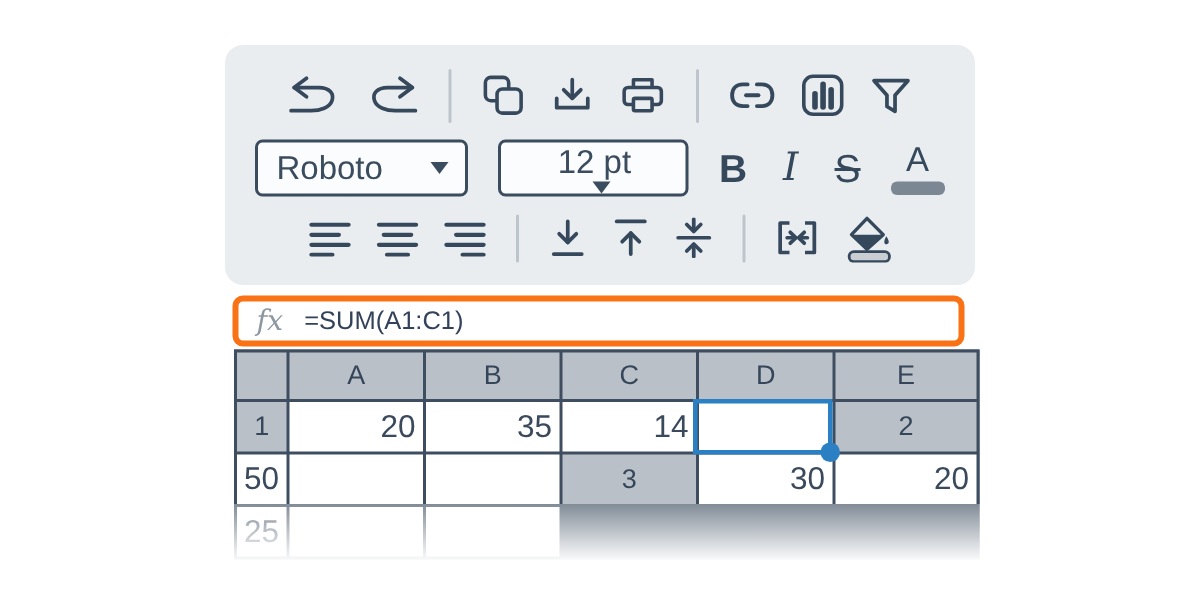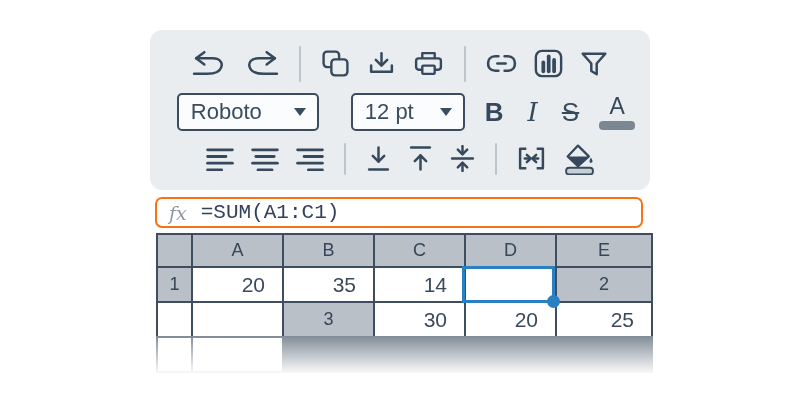--- a/index.html
+++ b/index.html
@@ -21,56 +21,56 @@
   .tbtn{display:flex;align-items:center;justify-content:center;cursor:pointer;}
   .vsep{width:2px;height:36px;background:#bdc5cc;border-radius:1px;margin:0 3px;}
   .vsep.small{height:32px;}
   svg{display:block;}
   .ink-stroke{stroke:#36485c;fill:none;}
 
   
   .dd{
     height:38px;border:2px solid #3b4c5e;border-radius:5px;background:#fafcfd;
     display:flex;align-items:center;justify-content:space-between;
-    padding:0 11px 0 12px;box-sizing:border-box;font-size:22px;color:#3b4c5e;margin-left:12px;
+    padding:0 11px 0 12px;box-sizing:border-box;font-size:22px;color:#3b4c5e;
   }
   .dd.font{width:142px;}
-  .dd.size{width:114px;}
+  .dd.size{width:127px;flex-direction:column;}
   .caret{
     width:0;height:0;border-left:6px solid transparent;border-right:6px solid transparent;
     border-top:8px solid #3b4c5e;margin-left:10px;
   }
   .fmt{font-size:26px;color:#36485c;line-height:1;}
   .fmt.bold{font-weight:bold;}
   .fmt.italic{font-family:"DejaVu Serif",serif;font-style:italic;padding:0 4px;}
   .fmt.strike{text-decoration:line-through;text-decoration-thickness:2px;}
   .txtcolor{display:flex;flex-direction:column;align-items:center;gap:3px;}
   .txtcolor .letter{font-size:23px;color:#36485c;line-height:1;}
   .txtcolor .bar{width:36px;height:9px;border-radius:4px;background:#7b8793;}
 
   
   .fbar{
     position:absolute;left:155px;top:197px;width:488px;height:31px;
-    background:#ffffff;border:2px solid #f97316;border-radius:7px;
+    background:#ffffff;border:4px solid #f97316;border-radius:7px;
     box-sizing:border-box;display:flex;align-items:center;gap:14px;padding:13px 12px;
   }
   .fx{font-family:"DejaVu Serif",serif;font-style:italic;font-size:19px;color:#8d97a1;}
-  .formula{font-family:Liberation Mono, monospace;font-size:21px;color:#32425a;white-space:pre;}
+  .formula{font-family:Liberation Sans, sans-serif;font-size:17px;color:#32425a;white-space:pre;}
 
   
   .sheetwrap{position:absolute;left:156px;top:233px;}
   .grid{
     display:grid;
     grid-template-columns:33px 89px 89px 89px 89px 94px;
     grid-template-rows:31px 33px 33px 33px;
     gap:2px;background:#3e4e60;border:2px solid #3e4e60;
   }
   .cell{background:#ffffff;display:flex;align-items:center;}
   .cell.hdr{background:#b9c0c7;justify-content:center;font-size:18px;color:#36465a;}
-  .cell.data{justify-content:flex-end;padding-right:17px;box-sizing:border-box;font-size:21px;color:#3a4a5c;}
+  .cell.data{justify-content:flex-end;padding-right:5px;box-sizing:border-box;font-size:21px;color:#3a4a5c;}
 
   .selbox{
     position:absolute;left:306px;top:33px;width:93px;height:37px;
     border:3px solid #2b80c4;box-sizing:border-box;z-index:4;
   }
   .handle{
     position:absolute;right:-8px;bottom:-8px;width:13px;height:13px;border-radius:50%;
     background:#2b80c4;
   }
   .fade{
@@ -262,20 +262,21 @@
         <div class="cell hdr">B</div>
         <div class="cell hdr">C</div>
         <div class="cell hdr">D</div>
         <div class="cell hdr">E</div>
         <div class="cell hdr">1</div>
         <div class="cell data">20</div>
         <div class="cell data">35</div>
         <div class="cell data">14</div>
         <div class="cell data"></div>
         <div class="cell hdr">2</div>
+        <div class="cell data">50</div>
         <div class="cell data"></div>
         <div class="cell data"></div>
         <div class="cell hdr">3</div>
         <div class="cell data">30</div>
         <div class="cell data">20</div>
         <div class="cell data">25</div>
         <div class="cell data"></div>
         <div class="cell data"></div>
       </div>
     <div class="selbox">

